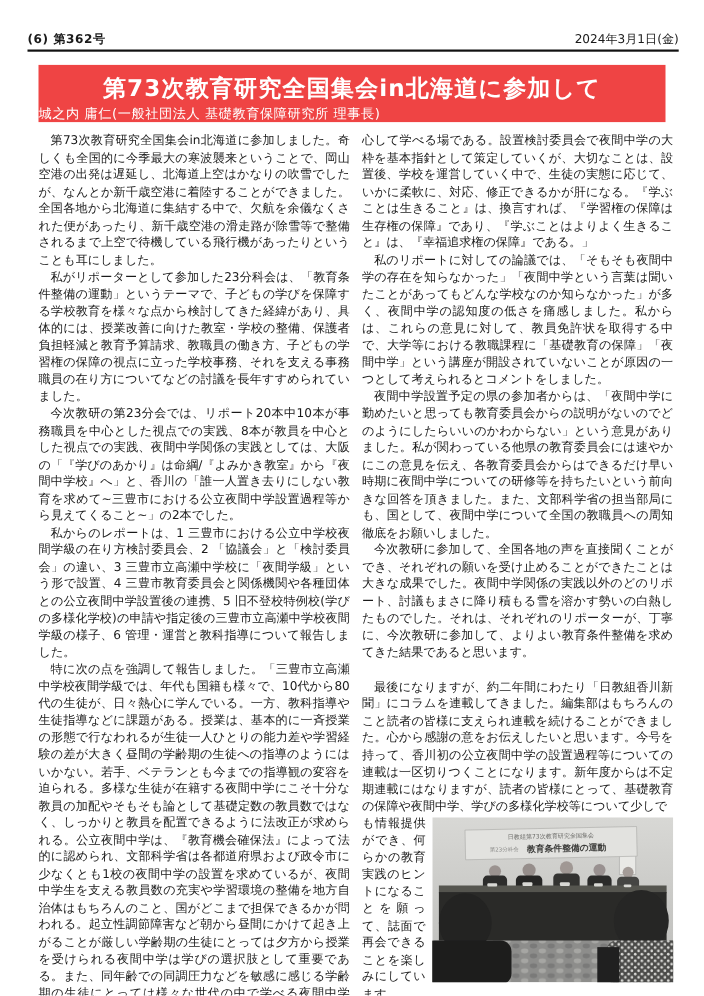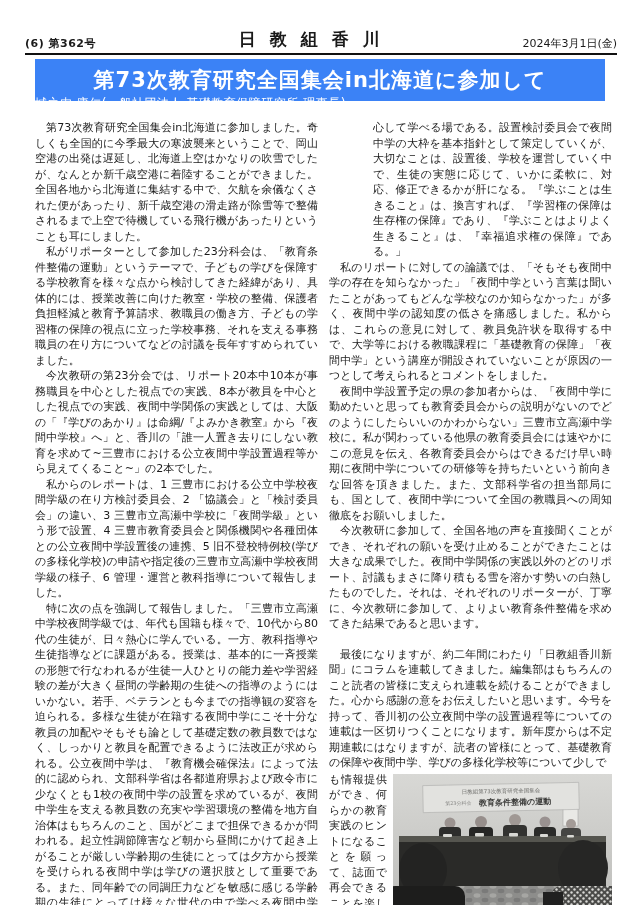--- a/index.html
+++ b/index.html
@@ -12,56 +12,55 @@
   .header{
     position:absolute;top:28px;left:25px;width:592px;
     display:flex;justify-content:space-between;align-items:flex-end;
     border-bottom:2px solid #111;padding-bottom:2px;
   }
   .header .issue{font-size:11px;font-weight:bold;letter-spacing:.5px;}
   .header .masthead{font-size:17px;font-weight:bold;letter-spacing:14px;padding-left:14px;}
   .header .date{font-size:11px;font-weight:normal;}
   
   .banner{
-    position:absolute;left:35px;top:59px;width:570px;height:42px;
-    background:#3b82f6;
+    position:absolute;left:35px;top:59px;width:570px;height:52px;
+    background:#ef4444;
   }
   .banner-title{
     text-align:center;color:#ffffff;font-weight:bold;font-size:21px;
     padding-top:7px;letter-spacing:1px;
   }
   .banner-byline{
     color:#ffffff;font-size:12px;
     padding-right:14px;margin-top:1px;letter-spacing:.5px;
   }
   
   .body-cols{
     position:absolute;left:35px;top:120px;width:577px;
     display:flex;gap:11px;
   }
   .col{
     width:283px;font-size:11px;line-height:15.5px;
     text-align:justify;
   }
   .para{margin:0;text-indent:11px;}
-  .para.no-indent{text-indent:0;margin-left:44px;}
-  .para.closing{margin-top:16px;font-family:Liberation Mono, monospace;}
+  .para.no-indent{text-indent:0;}
+  .para.closing{margin-top:16px;}
   .wrap-block{text-indent:0;}
   
   .photo{
     float:right;width:219px;height:150px;
     margin:2px 0 2px 6px;display:block;
   }
 </style>
 </head>
 <body>
 
 <div class="header">
   <span class="issue">(6) 第362号</span>
-  <span class="masthead">日教組香川</span>
   <span class="date">2024年3月1日(金)</span>
 </div>
 
 <div class="banner">
   <div class="banner-title">第73次教育研究全国集会in北海道に参加して</div>
   <div class="banner-byline">城之内 庸仁(一般社団法人 基礎教育保障研究所  理事長)</div>
 </div>
 
 <div class="body-cols">
 
@@ -69,21 +68,21 @@
     <p class="para">第73次教育研究全国集会in北海道に参加しました。奇しくも全国的に今季最大の寒波襲来ということで、岡山空港の出発は遅延し、北海道上空はかなりの吹雪でしたが、なんとか新千歳空港に着陸することができました。全国各地から北海道に集結する中で、欠航を余儀なくされた便があったり、新千歳空港の滑走路が除雪等で整備されるまで上空で待機している飛行機があったりということも耳にしました。</p>
     <p class="para">私がリポーターとして参加した23分科会は、「教育条件整備の運動」というテーマで、子どもの学びを保障する学校教育を様々な点から検討してきた経緯があり、具体的には、授業改善に向けた教室・学校の整備、保護者負担軽減と教育予算請求、教職員の働き方、子どもの学習権の保障の視点に立った学校事務、それを支える事務職員の在り方についてなどの討議を長年すすめられていました。</p>
     <p class="para">今次教研の第23分会では、リポート20本中10本が事務職員を中心とした視点での実践、8本が教員を中心とした視点での実践、夜間中学関係の実践としては、大阪の「『学びのあかり』は命綱/『よみかき教室』から『夜間中学校』へ」と、香川の「誰一人置き去りにしない教育を求めて~三豊市における公立夜間中学設置過程等から見えてくること~」の2本でした。</p>
     <p class="para">私からのレポートは、1 三豊市における公立中学校夜間学級の在り方検討委員会、2 「協議会」と「検討委員会」の違い、3 三豊市立高瀬中学校に「夜間学級」という形で設置、4 三豊市教育委員会と関係機関や各種団体との公立夜間中学設置後の連携、5 旧不登校特例校(学びの多様化学校)の申請や指定後の三豊市立高瀬中学校夜間学級の様子、6 管理・運営と教科指導について報告しました。</p>
     <p class="para">特に次の点を強調して報告しました。「三豊市立高瀬中学校夜間学級では、年代も国籍も様々で、10代から80代の生徒が、日々熱心に学んでいる。一方、教科指導や生徒指導などに課題がある。授業は、基本的に一斉授業の形態で行なわれるが生徒一人ひとりの能力差や学習経験の差が大きく昼間の学齢期の生徒への指導のようにはいかない。若手、ベテランとも今までの指導観の変容を迫られる。多様な生徒が在籍する夜間中学にこそ十分な教員の加配やそもそも論として基礎定数の教員数ではなく、しっかりと教員を配置できるように法改正が求められる。公立夜間中学は、『教育機会確保法』によって法的に認められ、文部科学省は各都道府県および政令市に少なくとも1校の夜間中学の設置を求めているが、夜間中学生を支える教員数の充実や学習環境の整備を地方自治体はもちろんのこと、国がどこまで担保できるかが問われる。起立性調節障害など朝から昼間にかけて起き上がることが厳しい学齢期の生徒にとっては夕方から授業を受けられる夜間中学は学びの選択肢として重要である。また、同年齢での同調圧力などを敏感に感じる学齢期の生徒にとっては様々な世代の中で学べる夜間中学は、安</p>
   </div>
 
   <div class="col">
     <p class="para no-indent">心して学べる場である。設置検討委員会で夜間中学の大枠を基本指針として策定していくが、大切なことは、設置後、学校を運営していく中で、生徒の実態に応じて、いかに柔軟に、対応、修正できるかが肝になる。『学ぶことは生きること』は、換言すれば、『学習権の保障は生存権の保障』であり、『学ぶことはよりよく生きること』は、『幸福追求権の保障』である。」</p>
     <p class="para">私のリポートに対しての論議では、「そもそも夜間中学の存在を知らなかった」「夜間中学という言葉は聞いたことがあってもどんな学校なのか知らなかった」が多く、夜間中学の認知度の低さを痛感しました。私からは、これらの意見に対して、教員免許状を取得する中で、大学等における教職課程に「基礎教育の保障」「夜間中学」という講座が開設されていないことが原因の一つとして考えられるとコメントをしました。</p>
-    <p class="para">夜間中学設置予定の県の参加者からは、「夜間中学に勤めたいと思っても教育委員会からの説明がないのでどのようにしたらいいのかわからない」三豊市立高瀬中学校に。私が関わっている他県の教育委員会には速やかにこの意見を伝え、各教育委員会からはできるだけ早い時期に夜間中学についての研修等を持ちたいという前向きな回答を頂きました。また、文部科学省の担当部局にも、国として、夜間中学について全国の教職員への周知徹底をお願いしました。</p>
+    <p class="para">夜間中学設置予定の県の参加者からは、「夜間中学に勤めたいと思っても教育委員会からの説明がないのでどのようにしたらいいのかわからない」という意見がありました。私が関わっている他県の教育委員会には速やかにこの意見を伝え、各教育委員会からはできるだけ早い時期に夜間中学についての研修等を持ちたいという前向きな回答を頂きました。また、文部科学省の担当部局にも、国として、夜間中学について全国の教職員への周知徹底をお願いしました。</p>
     <p class="para">今次教研に参加して、全国各地の声を直接聞くことができ、それぞれの願いを受け止めることができたことは大きな成果でした。夜間中学関係の実践以外のどのリポート、討議もまさに降り積もる雪を溶かす勢いの白熱したものでした。それは、それぞれのリポーターが、丁寧に、今次教研に参加して、よりよい教育条件整備を求めてきた結果であると思います。</p>
     <p class="para closing">最後になりますが、約二年間にわたり「日教組香川新聞」にコラムを連載してきました。編集部はもちろんのこと読者の皆様に支えられ連載を続けることができました。心から感謝の意をお伝えしたいと思います。今号を持って、香川初の公立夜間中学の設置過程等についての連載は一区切りつくことになります。新年度からは不定期連載にはなりますが、読者の皆様にとって、基礎教育の保障や夜間中学、学びの多様化学校等について少しで</p>
 
     <div class="wrap-block">
       
       <svg class="photo" viewBox="0 0 219 150" xmlns="http://www.w3.org/2000/svg" role="img">
         <defs>
           <linearGradient id="wall" x1="0" y1="0" x2="0" y2="1">
             <stop offset="0" stop-color="#d8d8d5"></stop>
             <stop offset="0.75" stop-color="#c2c2bf"></stop>

